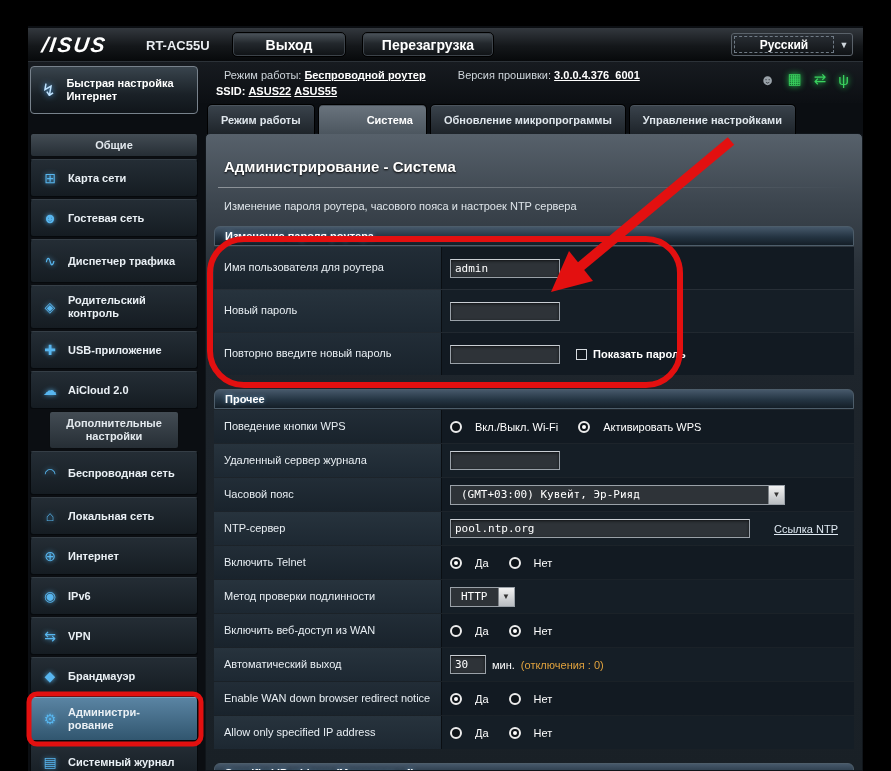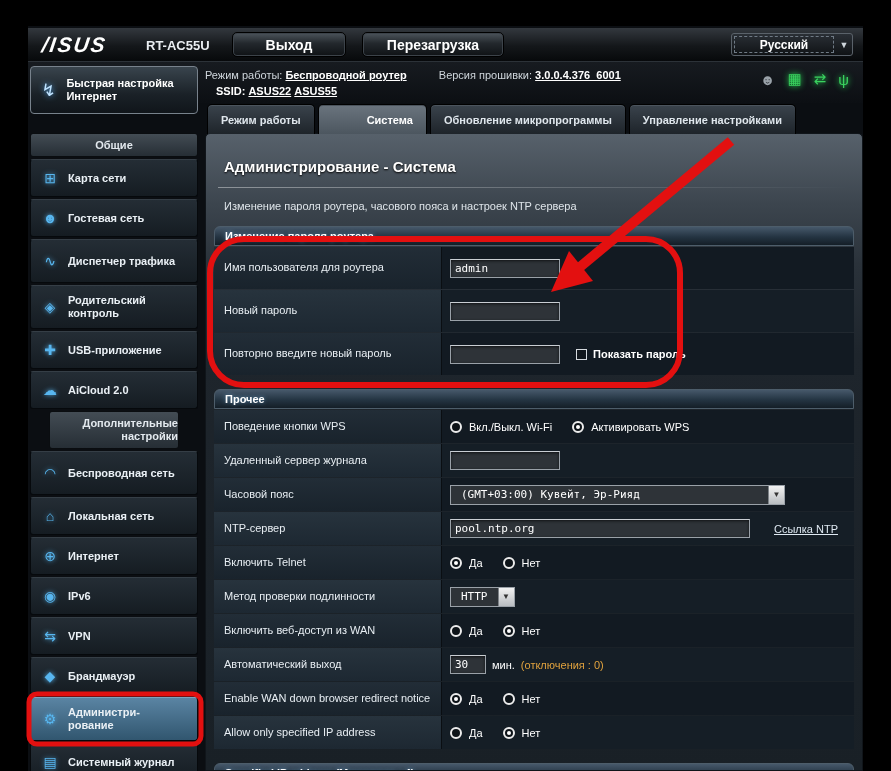--- a/index.html
+++ b/index.html
@@ -12,31 +12,31 @@
             background:linear-gradient(#33383e,#14171a 55%,#07090b);
             border-bottom:1px solid #2c3238; }
   .logo { position:absolute; left:14px; top:5px; color:#fff; font-size:21px; font-weight:bold;
           font-style:italic; letter-spacing:2px; transform:skewX(-8deg); }
   .model { position:absolute; left:118px; top:10px; color:#e9edf1; font-size:13px; font-weight:bold; }
   .tb-btn { position:absolute; top:4px; height:25px; display:flex; align-items:center; justify-content:center;
             background:linear-gradient(#4c545b,#23282d 45%,#0f1215);
             border:1px solid #000; box-shadow:inset 0 0 0 1px #3c434a; border-radius:5px;
             color:#fff; font-size:14px; font-weight:bold; cursor:pointer; }
   .btn-logout { left:204px; width:114px; }
-  .btn-reboot { left:334px; width:142px;text-align:right; }
+  .btn-reboot { left:334px; width:132px;text-align:right; }
   .lang { position:absolute; right:10px; top:5px; width:122px; height:23px; display:flex;
           background:linear-gradient(#2a2f35,#101316); border:1px solid #5a626a; border-radius:3px; cursor:pointer; }
   .lang .txt { flex:1; display:flex; align-items:center; justify-content:center; color:#fff;
                font-size:12px; font-weight:bold; border:1px dashed #6f7a85; margin:2px; }
   .lang .arr { width:16px; display:flex; align-items:center; justify-content:center; color:#cfd6dc; font-size:9px; }
 
   
   .infobar { position:absolute; left:28px; top:62px; width:835px; height:41px;
              background:linear-gradient(#171b20,#0c0f13); font-size:11px; color:#cfd6dc; }
-  .ib-line1 { position:absolute; left:177px; top:7px; white-space:nowrap; }
+  .ib-line1 { position:absolute; left:196px; top:7px; white-space:nowrap; }
   .ib-line2 { position:absolute; left:188px; top:23px; white-space:nowrap; }
   .ib-link { color:#fff; font-weight:bold; text-decoration:underline; cursor:pointer; }
   .ib-gap { display:inline-block; width:26px; }
   .statusicons { position:absolute; right:14px; top:8px; display:flex; gap:12px; align-items:center; }
   .sicon { font-size:15px; cursor:pointer; }
   .sicon.gray { color:#9aa2a9; }
   .sicon.green { color:#3ad15e; text-shadow:0 0 6px #2aff62; }
 
   
   .tabsrow { position:absolute; left:207px; top:104px; height:30px; display:flex; gap:3px; z-index:3; }
@@ -46,21 +46,21 @@
          box-shadow:inset 0 1px 0 #4b545d; }
   .tab.active { background:linear-gradient(#6a747e,#4c565f); color:#fff;padding-left:48px; }
 
   
   .sidebar { position:absolute; left:30px; top:66px; width:168px; height:705px; overflow:hidden; }
   .qs-btn { height:48px; display:flex; align-items:center; gap:8px; padding-left:8px;
             background:linear-gradient(#39444d,#1a2127 60%,#10151a);
             border:1px solid #78828c; border-radius:4px; cursor:pointer; margin-bottom:19px; }
   .qs-btn .qicon { width:24px; text-align:center; color:#bfe3ff; font-size:17px; text-shadow:0 0 6px #5ab4ff; }
   .qs-btn .qlabel { color:#fff; font-size:11px; font-weight:bold; line-height:1.2; }
-  .side-header { height:24px; display:flex; align-items:center; justify-content:center; text-align:right;
+  .side-header { height:24px; display:flex; align-items:center; justify-content:center; text-align:center;
                  background:linear-gradient(#434c54,#262e35); border:1px solid #0a0d10; border-radius:3px;
                  color:#e3e9ee; font-size:11px; font-weight:bold; margin-bottom:2px; line-height:1.15; }
   .side-header.h2l { height:38px; }
   .side-item { height:38px; display:flex; align-items:center; gap:7px; padding-left:8px;
                background:linear-gradient(#242d35,#151c22); border:1px solid #06090c; border-top-color:#353e46;
                border-radius:3px; margin-bottom:2px; cursor:pointer; }
   .side-item.h2l { height:44px; }
   .side-item.active { background:linear-gradient(#5a84a3,#31566f); border-top-color:#7ba3bf; }
   .side-item .icon { width:22px; text-align:center; color:#58b6ef; font-size:14px; flex:none;
                      text-shadow:0 0 5px rgba(88,182,239,.9); }
@@ -97,21 +97,21 @@
              border:1px solid #9aa1a8; cursor:pointer; }
   .cselect .stxt { display:flex; align-items:center; padding:0 10px; color:#fff;
                    font-family:"DejaVu Sans Mono", monospace; font-size:11px; white-space:nowrap; }
   .cselect .sarr { width:16px; background:linear-gradient(#f2f2f2,#b9bdc1); border-left:1px solid #7d8287;
                    display:flex; align-items:center; justify-content:center; font-size:8px; color:#333; }
   .tzsel { width:335px; } .tzsel .stxt { flex:1; }
   .radio { width:12px; height:12px; border-radius:50%; background:#0d1318; border:2px solid #ececec;
            display:inline-block; position:relative; flex:none; cursor:pointer; }
   .radio.sel::after { content:""; position:absolute; left:2px; top:2px; width:4px; height:4px;
                       border-radius:50%; background:#fff; }
-  .ropt { margin-right:14px; display:flex; align-items:center; gap:7px; }
+  .ropt { margin-right:14px; display:flex; align-items:center; gap:13px; }
   .cbx { width:11px; height:11px; background:#11171d; border:1px solid #d5dade; display:inline-block;
          flex:none; cursor:pointer; margin-left:10px; }
   .cbx-lbl { font-weight:bold; }
   .ntplink { position:absolute; right:16px; color:#dfe9f2; text-decoration:underline; cursor:pointer;
              font-size:11px; font-weight:normal; }
   .note { color:#e0a23e; }
 
   
   .annotations { position:absolute; left:0; top:0; z-index:10; pointer-events:none; }
 </style>

